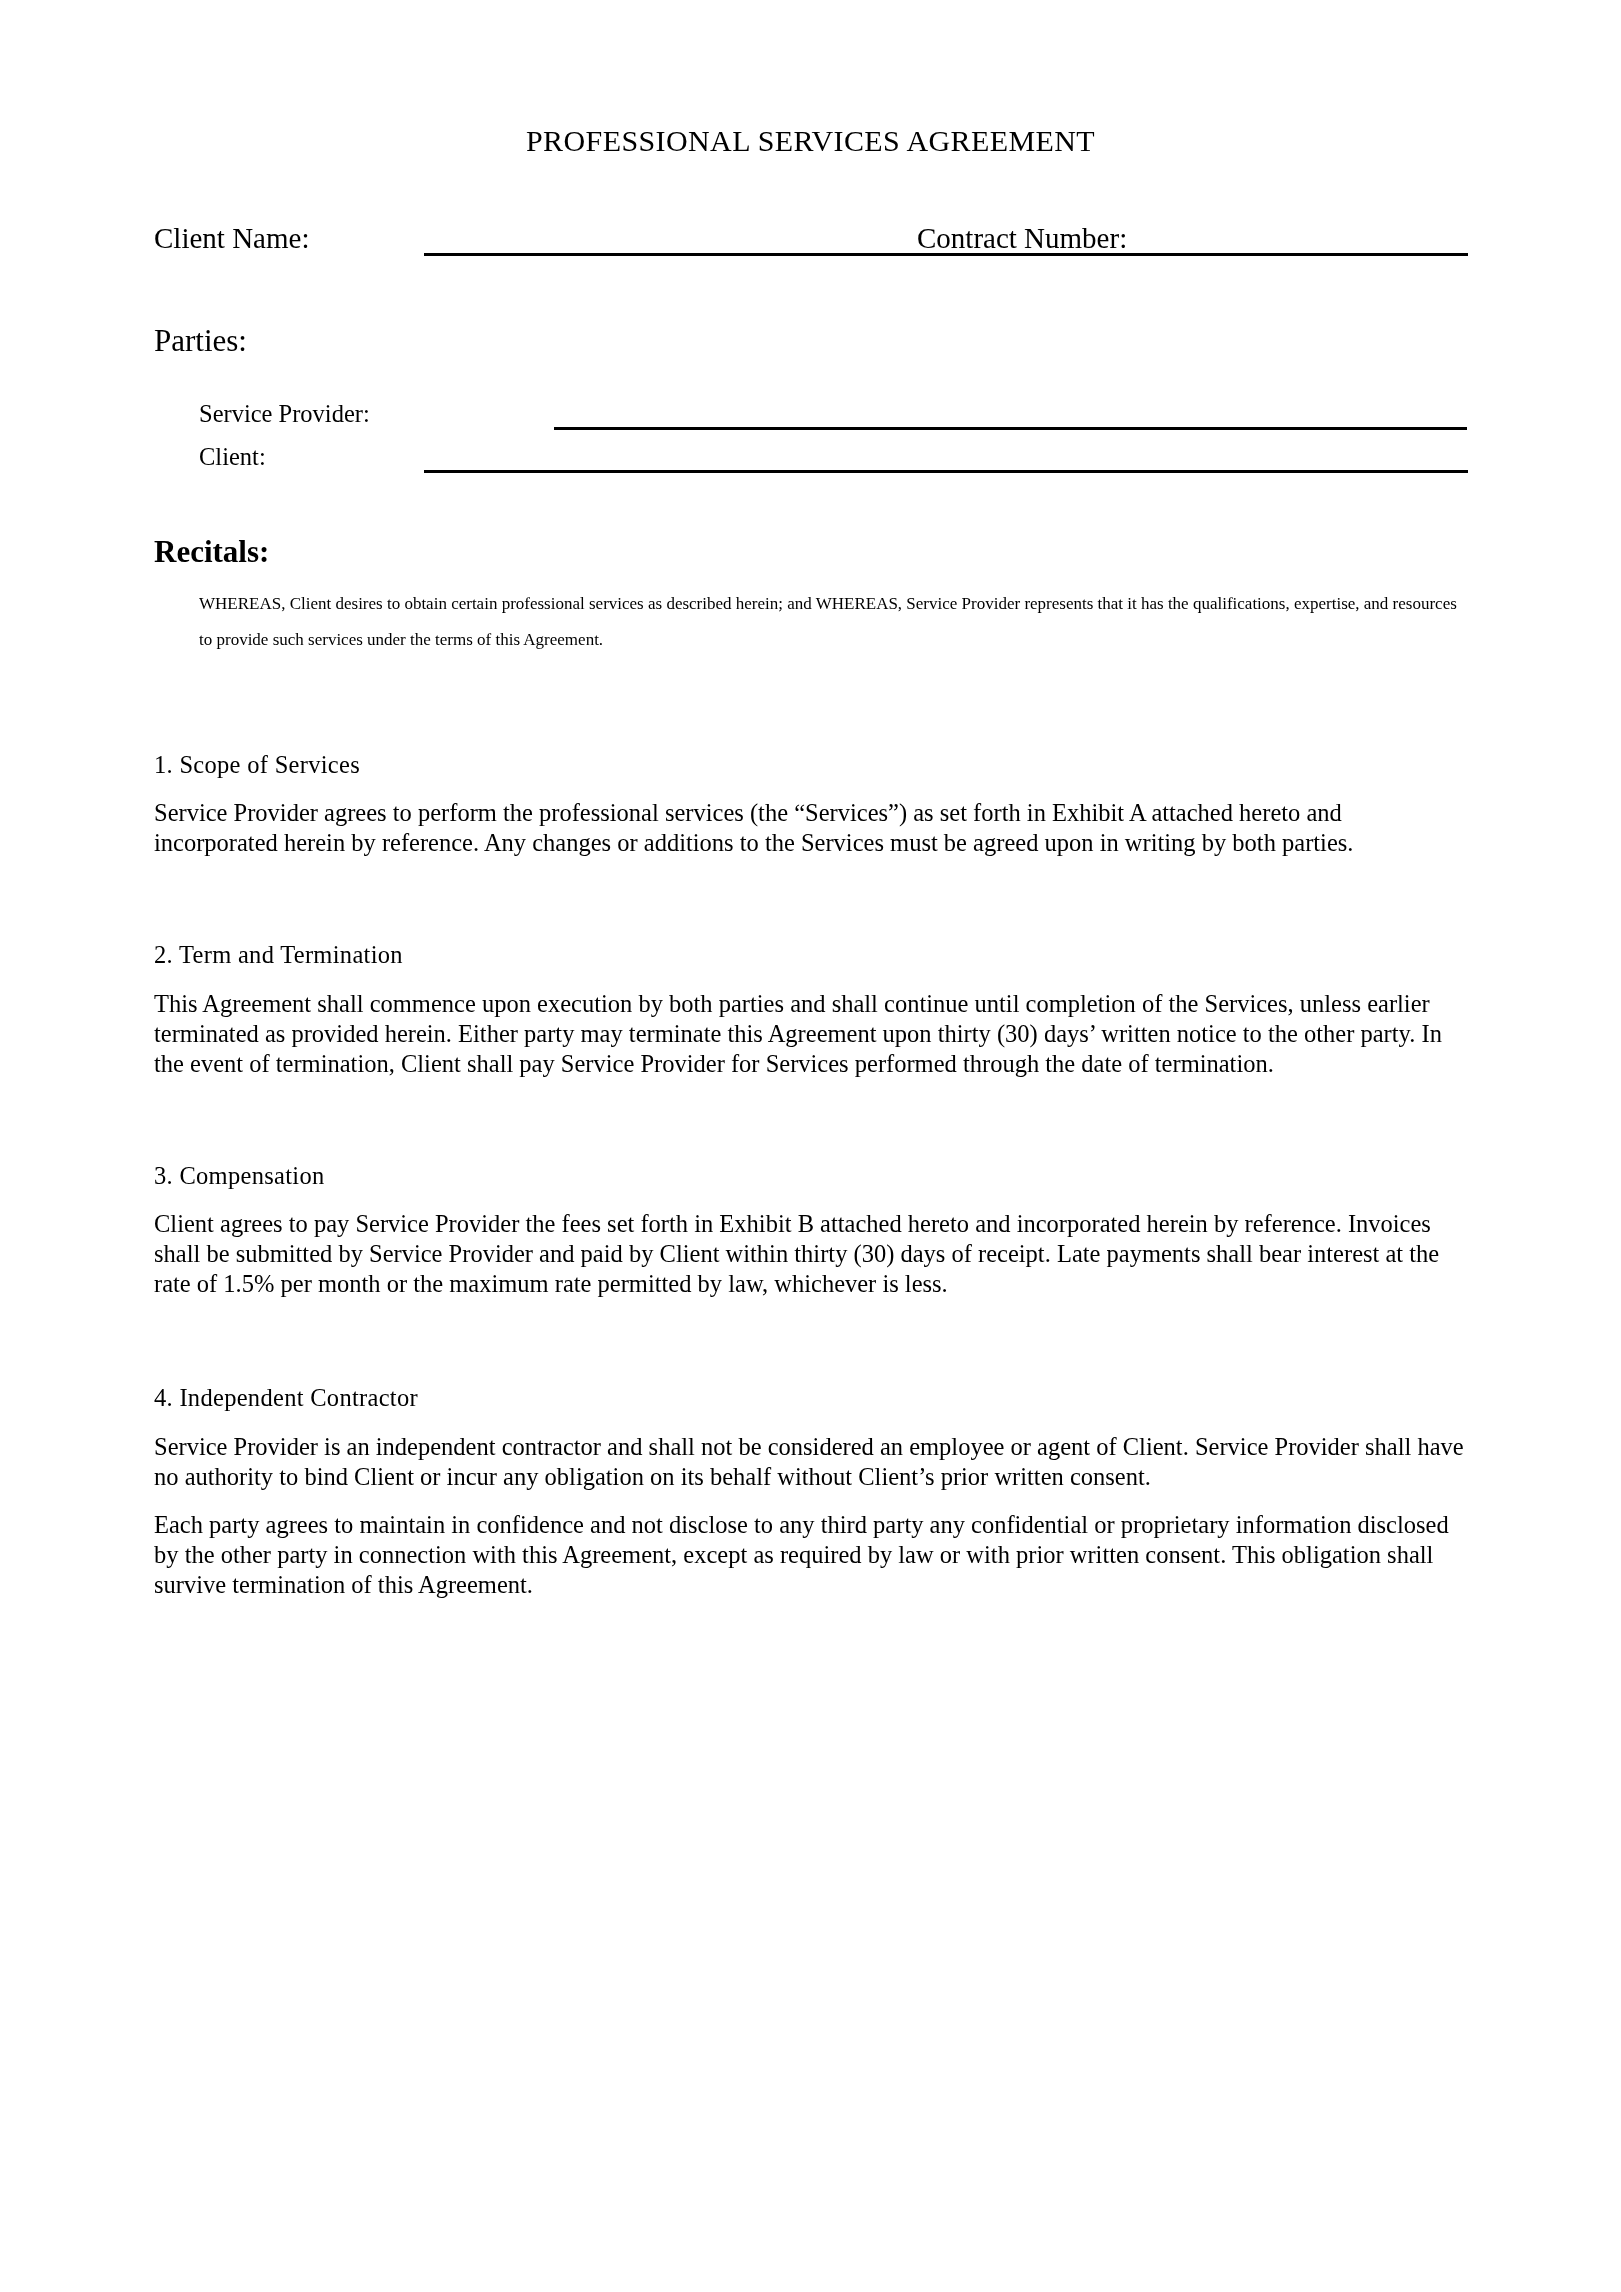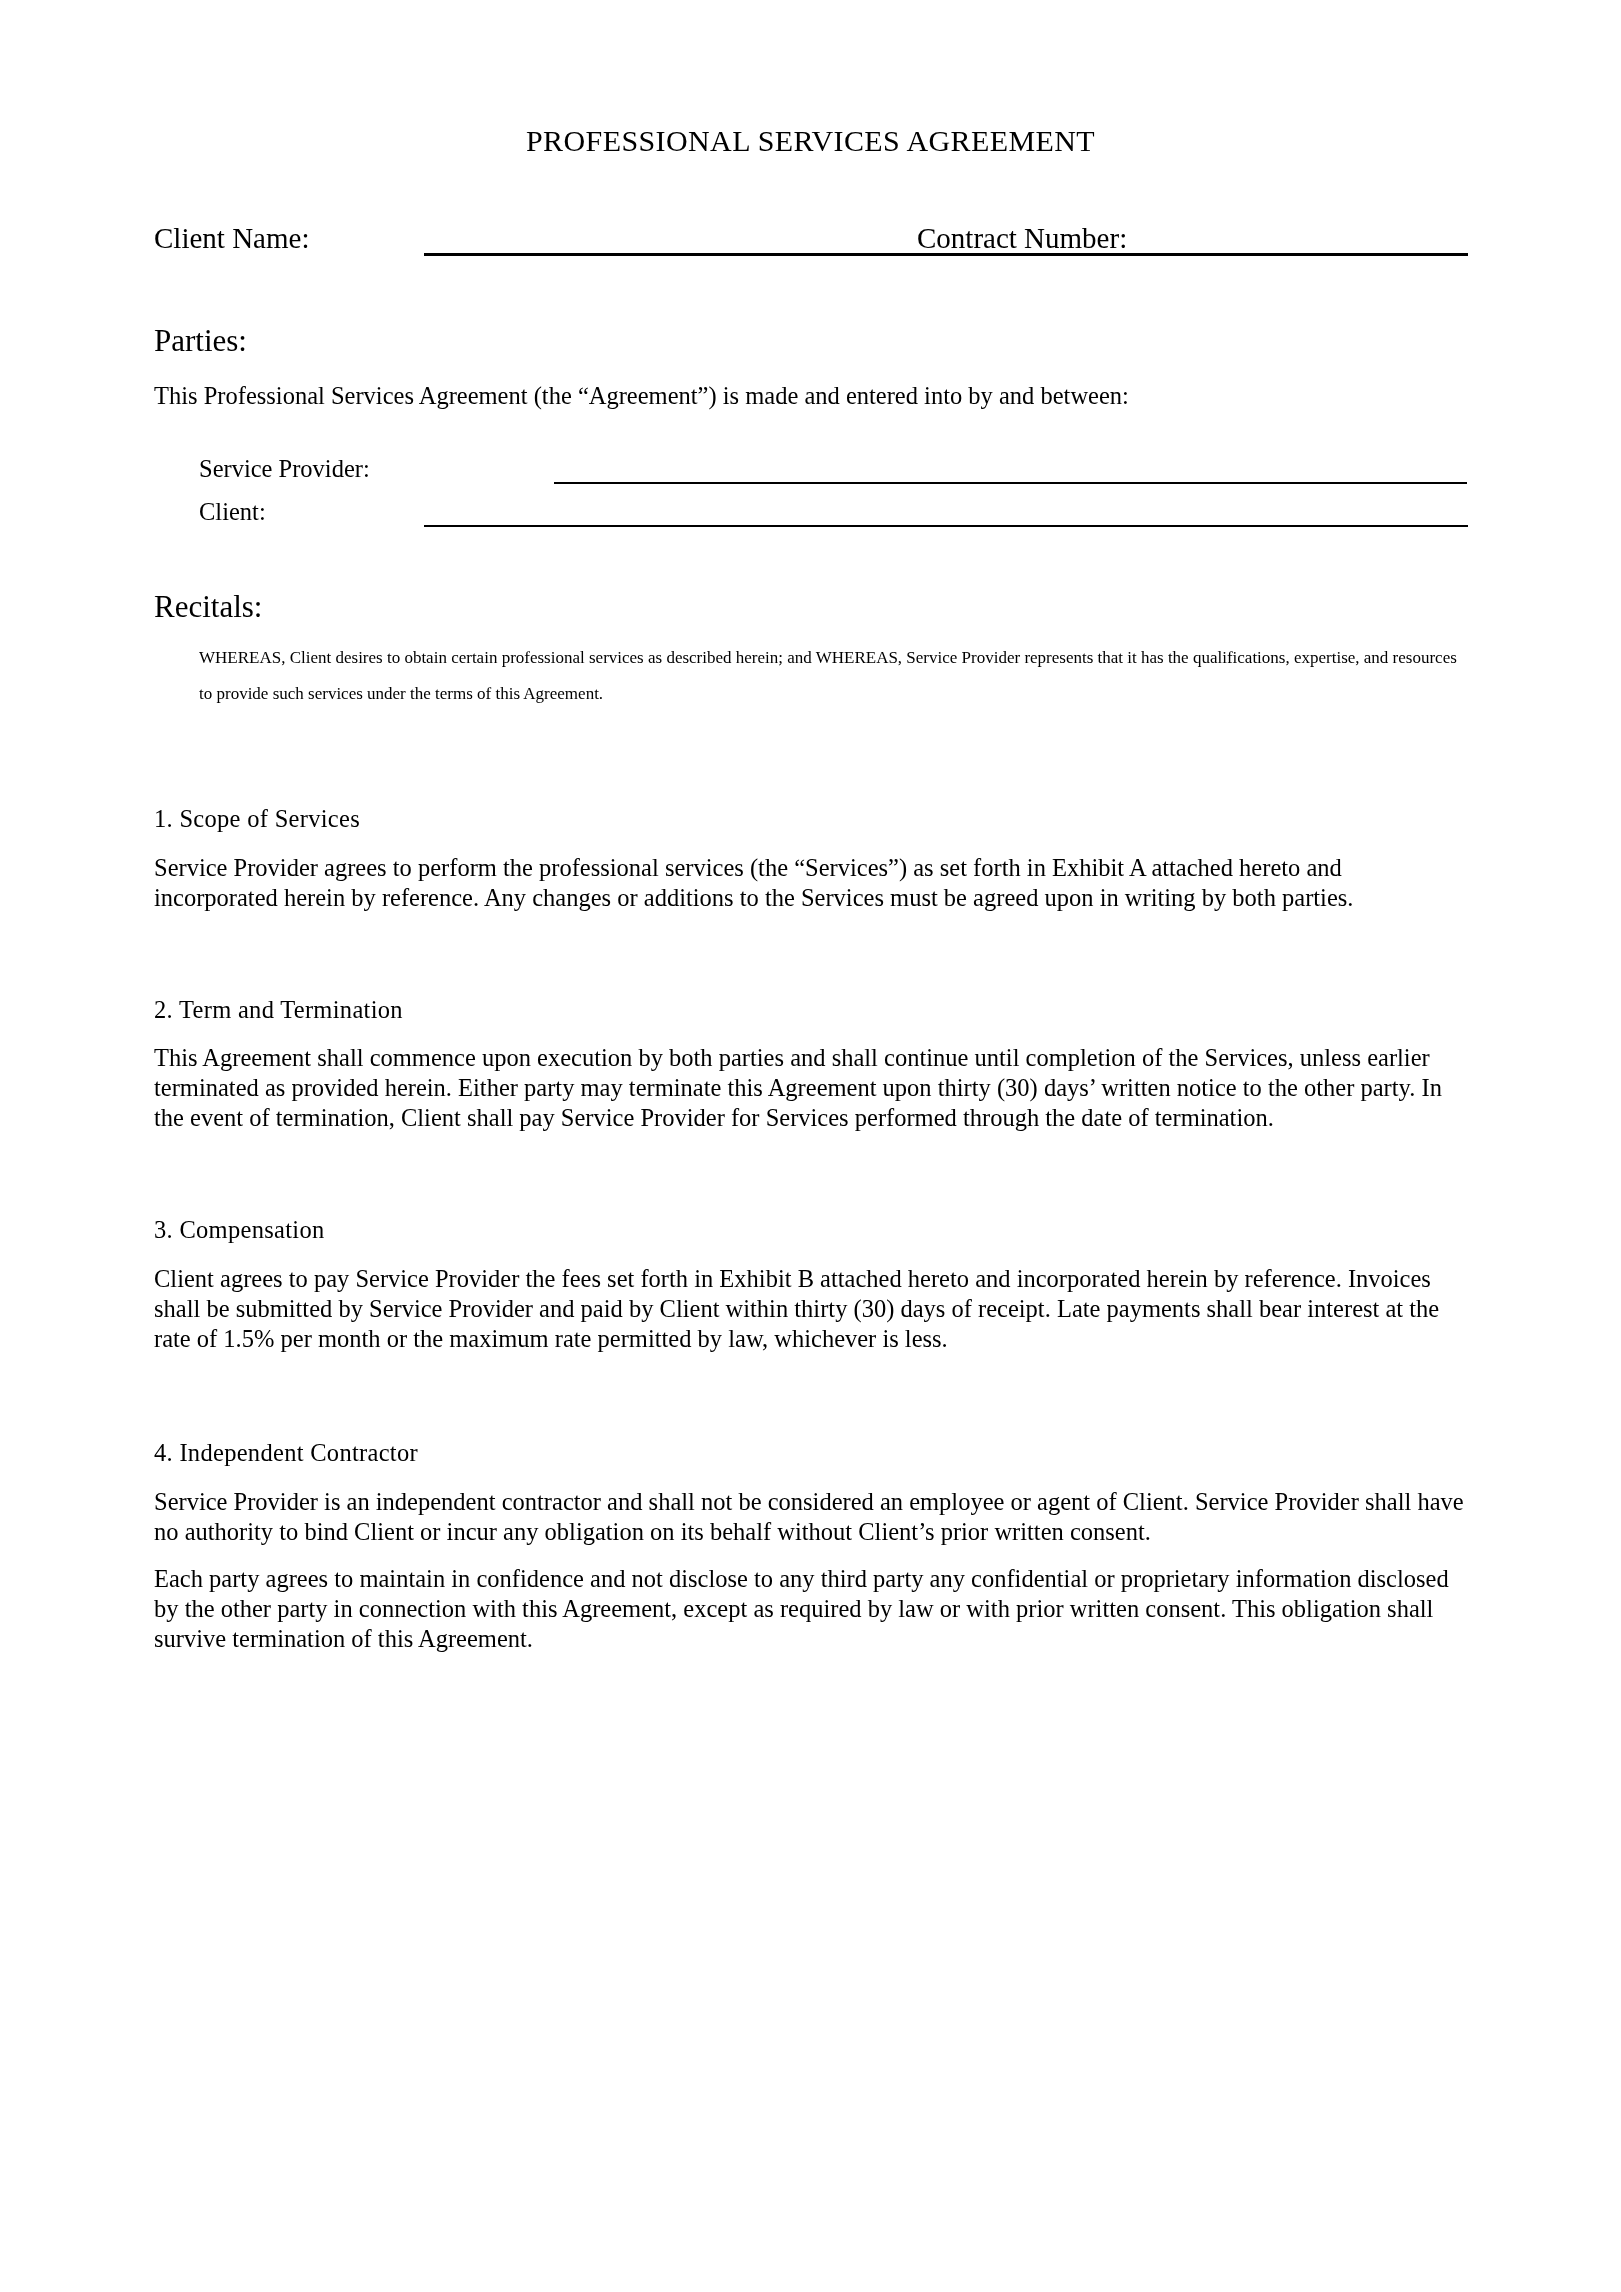--- a/index.html
+++ b/index.html
@@ -102,21 +102,21 @@
     top: 29px;
     width: 1044px;
   }
   .rule.party-rule-provider {
     left: 400px;
     top: 29px;
     width: 913px;
   }
 
   
-  .recitals-label { margin-top: 51px; }
+  .recitals-label { margin-top: 51px; font-weight: bold; }
   .recitals-body {
     margin: 0;
     padding-top: 17.6px;
     padding-left: 45px;
     padding-right: 0px;
     font-size: 17px;
     line-height: 36px;
     text-align: left;
   }
 
@@ -154,21 +154,20 @@
     <h1 class="doc-title">PROFESSIONAL SERVICES AGREEMENT</h1>
 
     <div class="header-fields">
       <span class="field-label client-name">Client Name:</span>
       <span class="field-label contract-number">Contract Number:</span>
       <div class="rule header-rule"></div>
     </div>
 
     <div class="block-label parties-label">Parties:</div>
 
-    <p class="parties-intro">This Professional Services Agreement (the “Agreement”) is made and entered into by and between:</p>
 
     <div class="party-rows">
       <div class="party-row">
         <span class="party-label">Service Provider:</span>
         <div class="rule party-rule-provider"></div>
       </div>
       <div class="party-row">
         <span class="party-label">Client:</span>
         <div class="rule party-rule-client"></div>
       </div>

